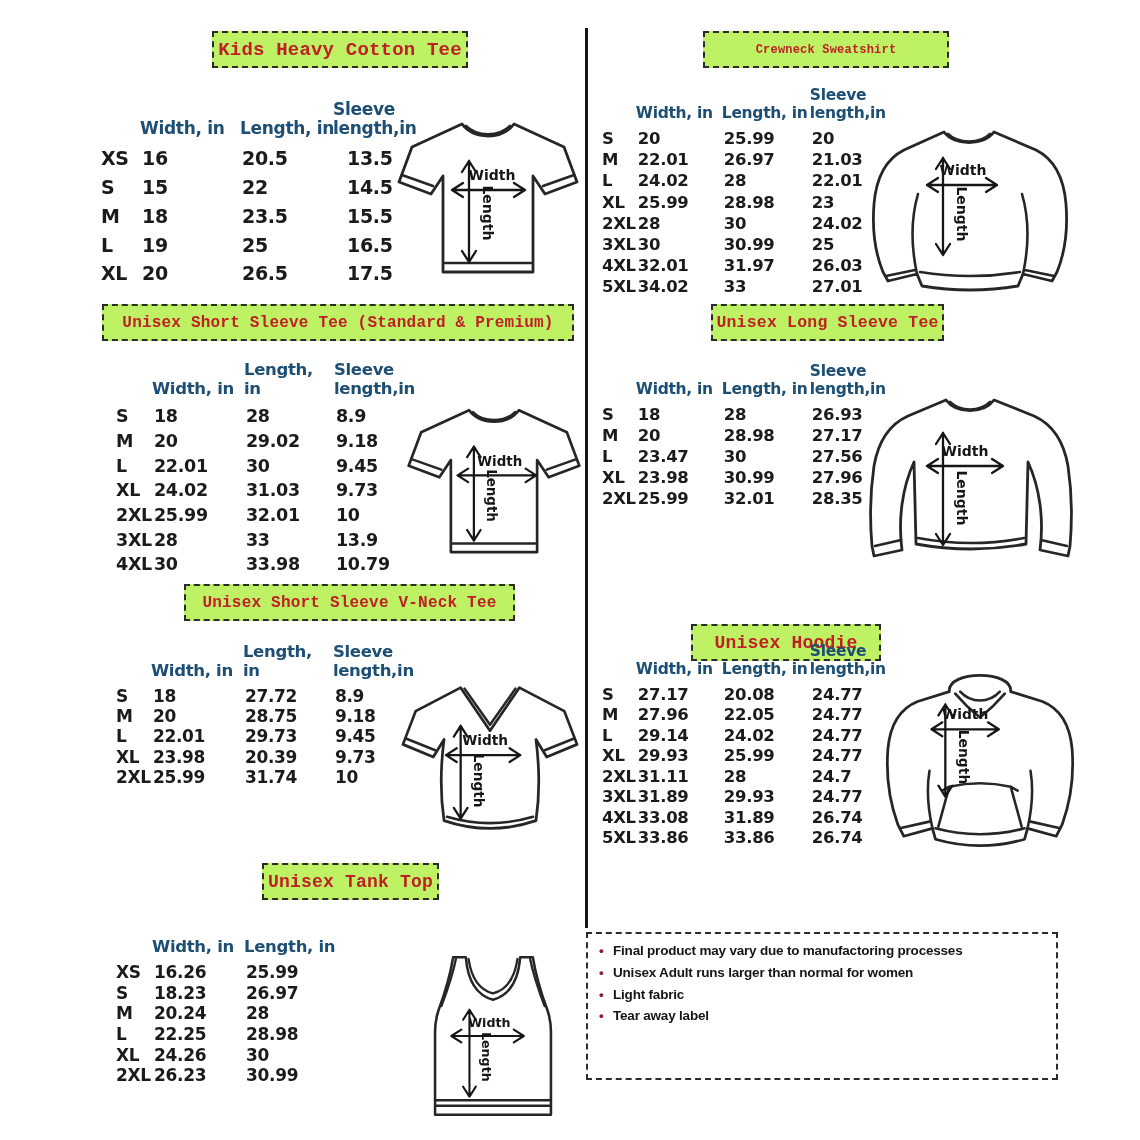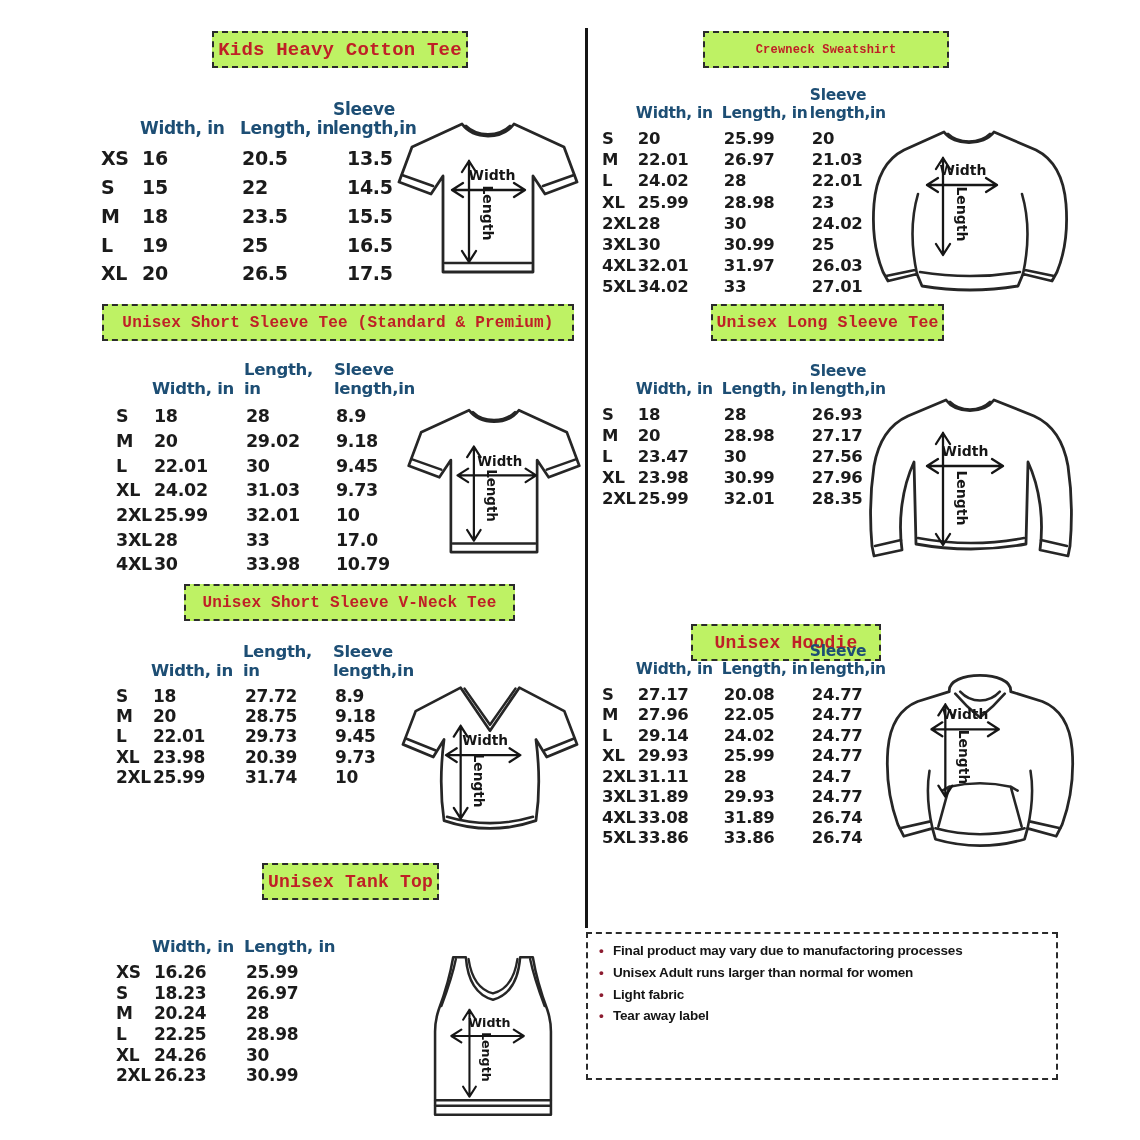--- a/index.html
+++ b/index.html
@@ -169,21 +169,21 @@
       <tr>
         <th>2XL</th>
         <td>25.99</td>
         <td>32.01</td>
         <td>10</td>
       </tr>
       <tr>
         <th>3XL</th>
         <td>28</td>
         <td>33</td>
-        <td>17.0</td>
+        <td>13.9</td>
       </tr>
       <tr>
         <th>4XL</th>
         <td>30</td>
         <td>33.98</td>
         <td>10.79</td>
       </tr>
     </tbody>
   </table>
 <table class="size-table t-c">

